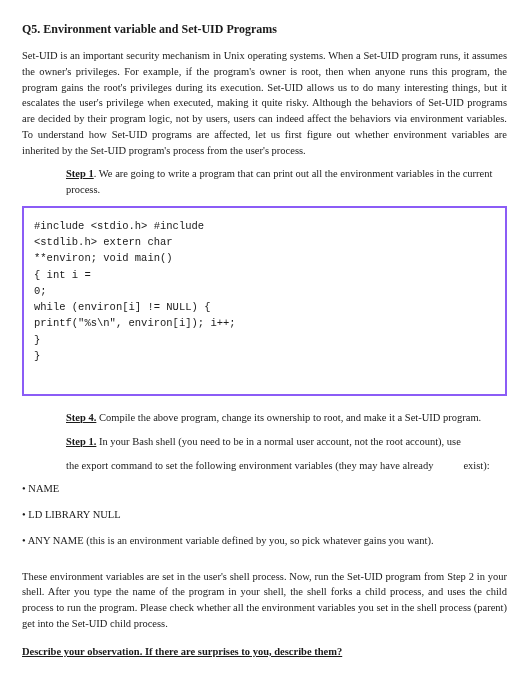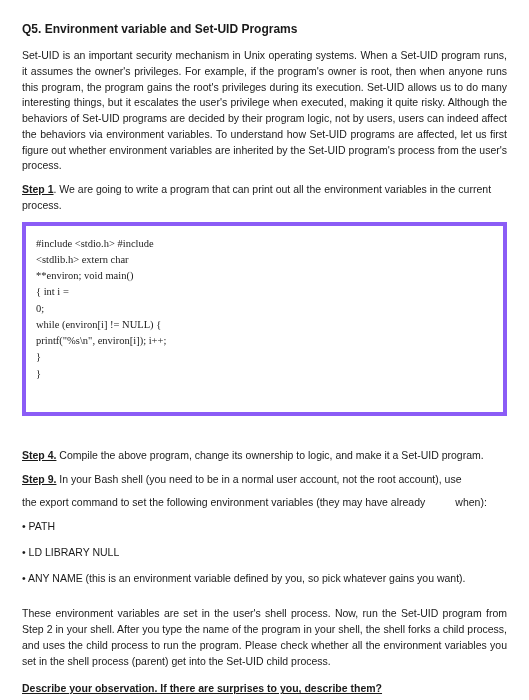--- a/index.html
+++ b/index.html
@@ -1,18 +1,19 @@
 <!DOCTYPE html>
 <html><head>
   <meta charset="utf-8">
   <style>
     * {
       margin: 0;
       padding: 0;
       box-sizing: border-box;
+      font-family: Liberation Serif, serif;
     }
     body {
       width: 529px;
       height: 700px;
       background: #ffffff;
       font-family: Arial, Helvetica, sans-serif;
       padding: 20px 22px;
       color: #1a1a1a;
       font-size: 10.5px;
       line-height: 1.5;
@@ -26,27 +27,27 @@
       text-align: justify;
       margin-bottom: 8px;
     }
     .step-label {
       font-weight: bold;
       text-decoration: underline;
     }
     .step-line {
       margin-bottom: 8px;
       margin-top: 4px;
+      margin-left: 44px;
     }
     .code-box {
-      border: 4px solid #8b5cf6;
+      border: 2px solid #8b5cf6;
       padding: 10px 10px 30px 10px;
       margin-top: 6px;
-      margin-bottom: 18px;
-      font-family: Liberation Serif, serif;
+      font-family: Liberation Mono, monospace;
       font-size: 10.5px;
       line-height: 1.55;
       white-space: pre-line;
     }
     .spacer {
       height: 10px;
     }
     .bullet-line {
       margin-bottom: 10px;
     }
@@ -77,32 +78,32 @@
 { int i =
 0;
 while (environ[i] != NULL) {
 printf("%s\n", environ[i]); i++;
 }
 }</div>
 
 <div class="spacer"></div>
 
 <div class="step-line">
-  <span class="step-label">Step 4.</span><span> Compile the above program, change its ownership to logic, and make it a Set-UID program.</span>
+  <span class="step-label">Step 4.</span><span> Compile the above program, change its ownership to root, and make it a Set-UID program.</span>
 </div>
 
 <div class="step-line">
-  <span class="step-label">Step 9.</span><span> In your Bash shell (you need to be in a normal user account, not the root account), use</span>
+  <span class="step-label">Step 1.</span><span> In your Bash shell (you need to be in a normal user account, not the root account), use</span>
 </div>
 
 <div class="step-line">
-  <span>the export command to set the following environment variables (they may have already</span><span class="exist-note">when):</span>
+  <span>the export command to set the following environment variables (they may have already</span><span class="exist-note">exist):</span>
 </div>
 
-<div class="bullet-line">• PATH</div>
+<div class="bullet-line">• NAME</div>
 <div class="bullet-line">• LD LIBRARY NULL</div>
 <div class="bullet-line">• ANY NAME (this is an environment variable defined by you, so pick whatever gains you want).</div>
 
 <div class="spacer"></div>
 
 <div class="para">These environment variables are set in the user's shell process. Now, run the Set-UID program from Step 2 in your shell. After you type the name of the program in your shell, the shell forks a child process, and uses the child process to run the program. Please check whether all the environment variables you set in the shell process (parent) get into the Set-UID child process.</div>
 
 <div class="final-q">Describe your observation. If there are surprises to you, describe them?</div>
 
 </body></html>

